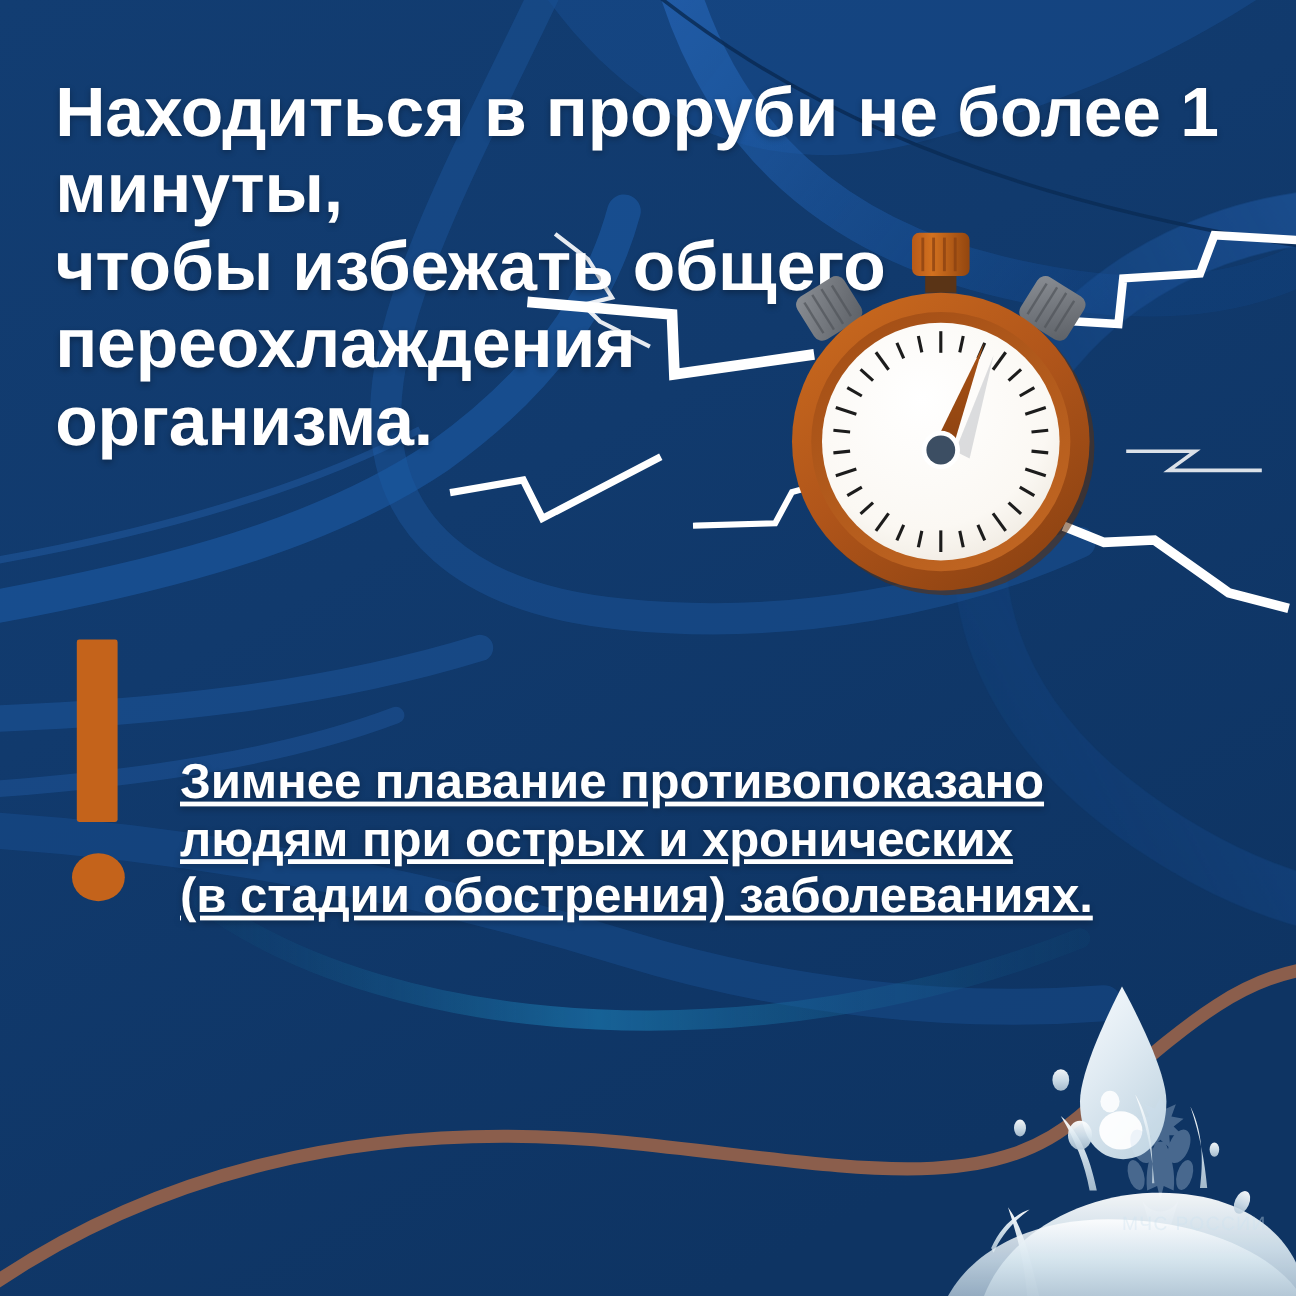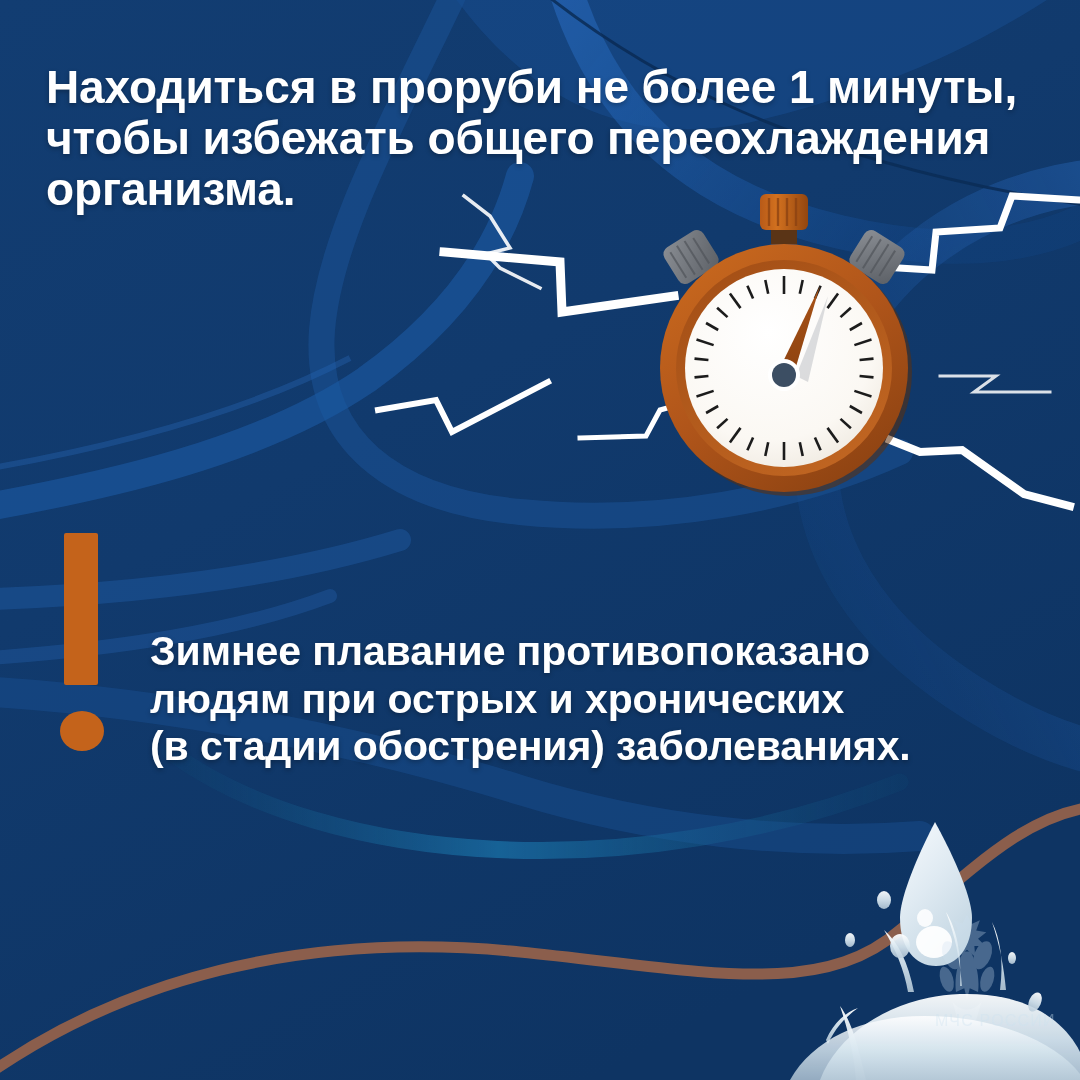--- a/index.html
+++ b/index.html
@@ -29,36 +29,37 @@
     color: #ffffff;
     font-weight: 700;
     letter-spacing: -0.1px;
     text-shadow: 0 2px 5px rgba(0,0,0,.30);
     white-space: pre-line;
   }
   #headline-top {
     left: 46px;
     top: 62px;
     width: 1000px;
-    font-size: 46px;
+    font-size: 58px;
     line-height: 1.11;
   }
   #warn-line-1 {
     left: 150px;
     top: 516px;
     width: 900px;
     font-size: 41px;
     line-height: 1.16;
   }
   #warn-line-2 {
     left: 150px;
     top: 628px;
     width: 920px;
     font-size: 41px;
     line-height: 1.16;
+    text-decoration: underline;
   }
 
   
   #excl-mark {
     position: absolute;
     left: 60px;
     top: 533px;
     width: 44px;
     height: 222px;
   }

